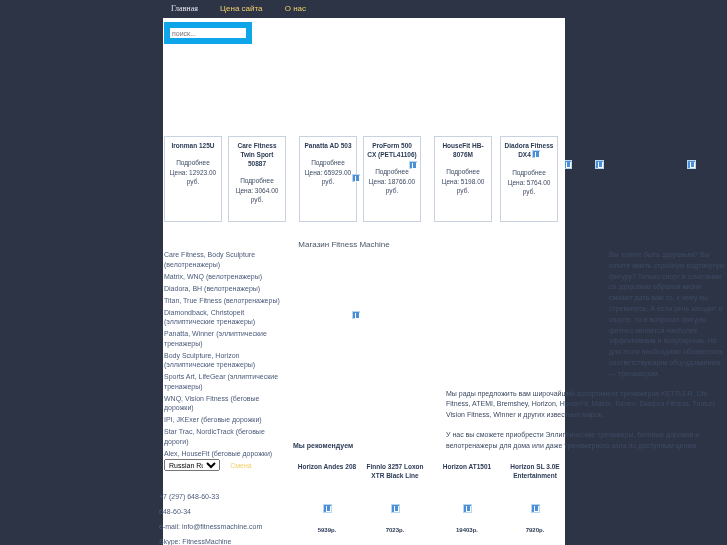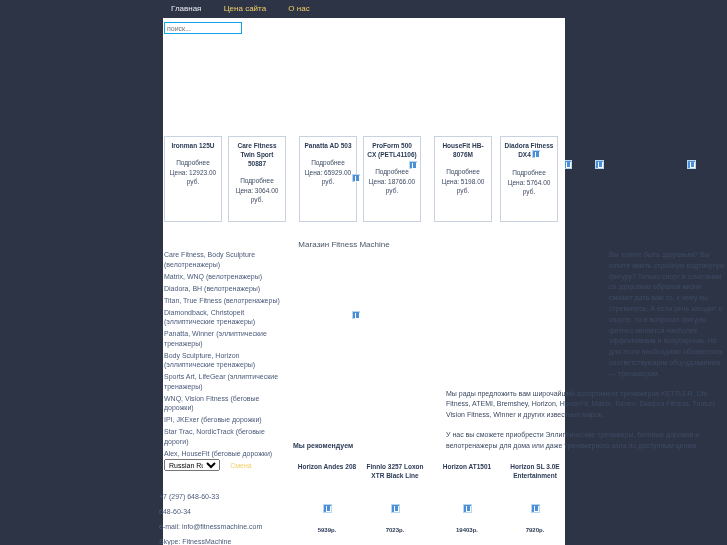--- a/index.html
+++ b/index.html
@@ -32,28 +32,28 @@
   
   .topbar{
     position:absolute;left:0;top:0;width:402px;height:18px;
     background:#2d3446;
   }
   .nav{position:absolute;left:8px;top:4px;}
   .nav a{
     display:inline-block;text-decoration:none;font-size:8px;
     margin-right:20px;
   }
-  .nav a.home{color:#e8eaf0;}
+  .nav a.home{color:#e8eaf0;font-family:Liberation Serif, serif;}
   .nav a.yellow{color:#f2d06b;}
 
   
   .searchwrap{position:absolute;left:1px;top:22px;}
   .searchwrap input{
     width:72px;height:10px;font-size:7px;padding:0 2px;
-    border:1px solid #0ea5e9;background:#fff;color:#555;
+    border:6px solid #0ea5e9;background:#fff;color:#555;
     font-family:"Liberation Sans",sans-serif;box-sizing:content-box;
   }
 
   
   .cards{position:absolute;left:1px;top:136px;width:400px;}
   .card{
     position:absolute;top:0;width:58px;height:86px;
     border:1px solid #c9d2e0;background:#fff;
     text-align:center;box-sizing:border-box;padding:4px 3px 0 3px;
   }

